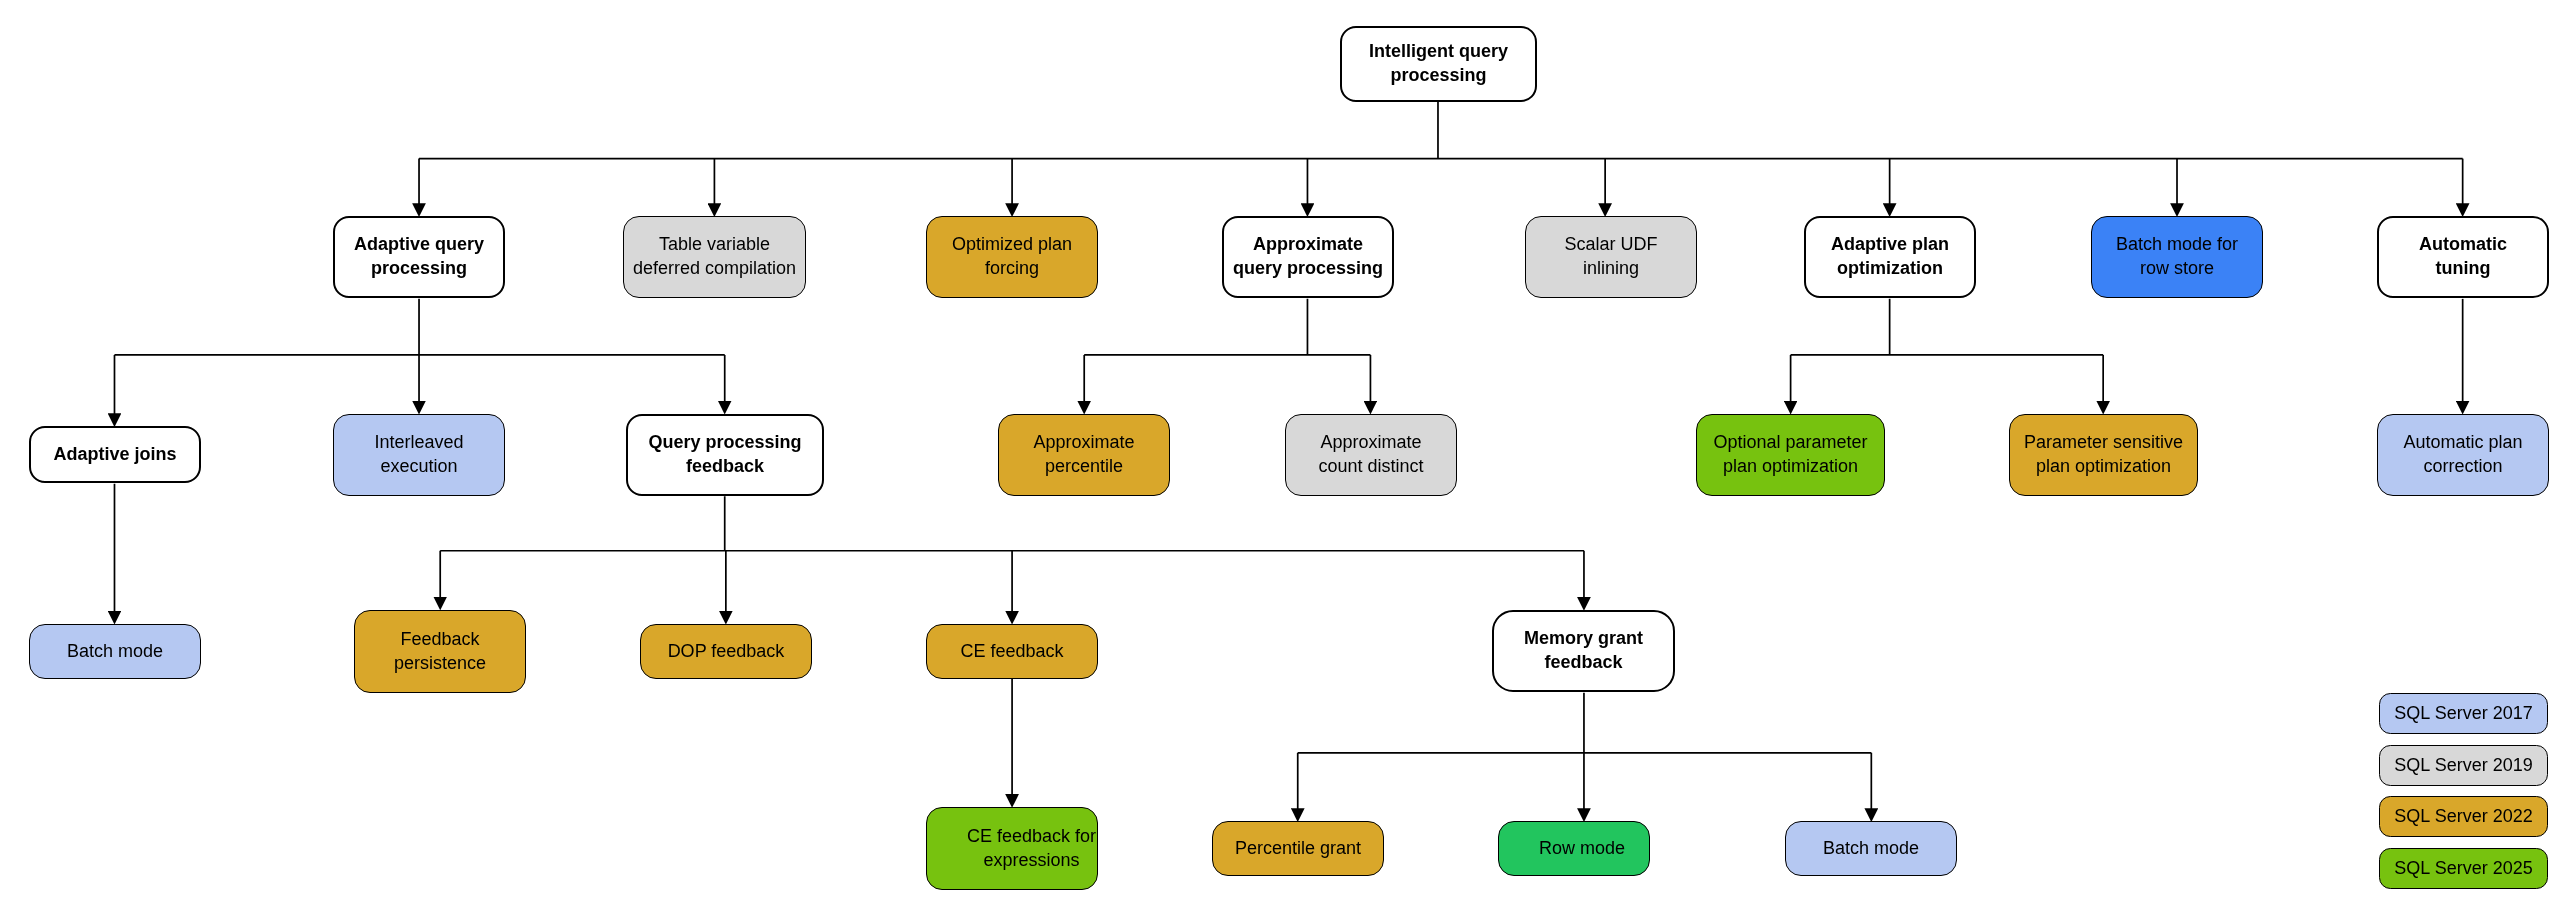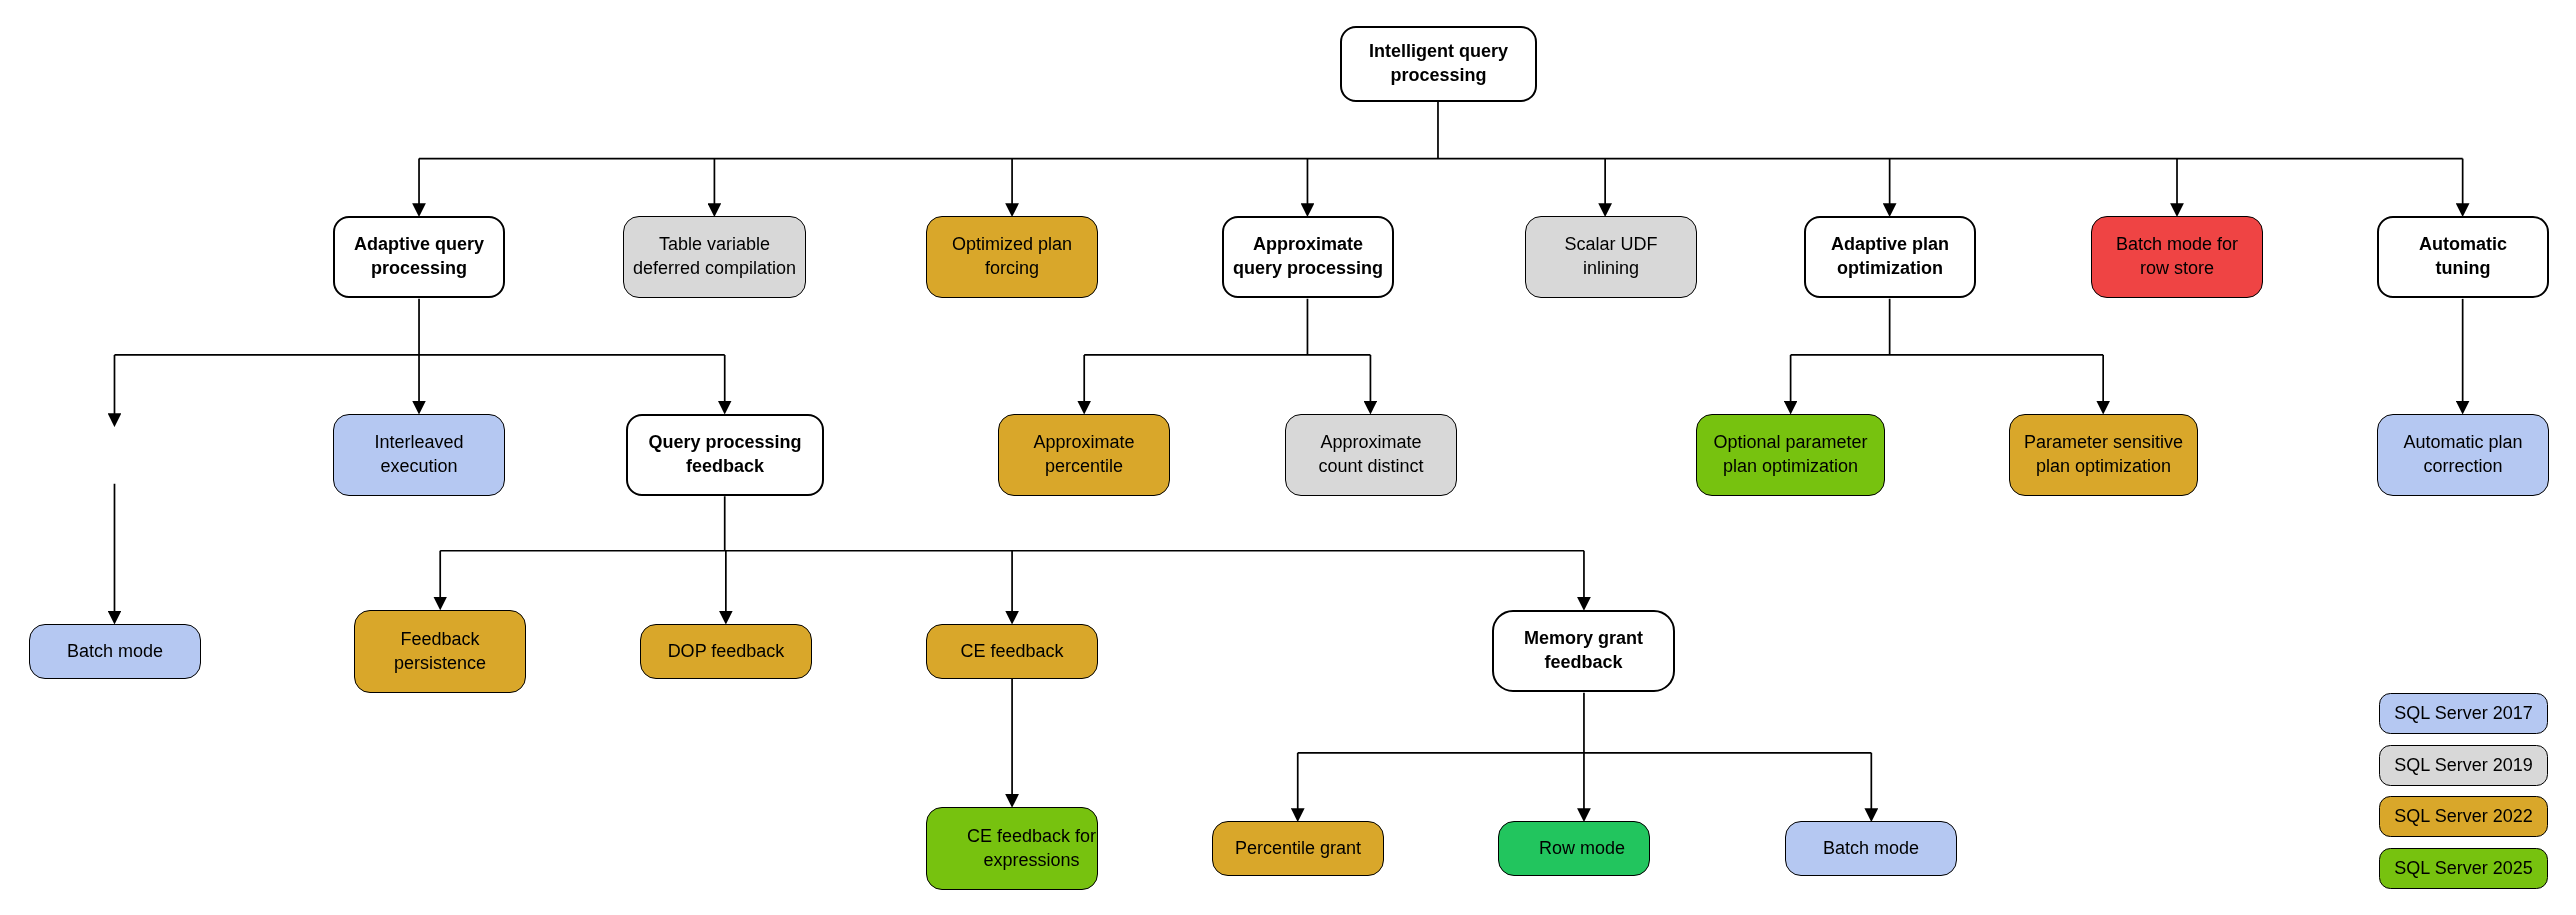--- a/index.html
+++ b/index.html
@@ -91,29 +91,32 @@
 query processing</span>
     </div>
   <div class="node" style="left: 1519px; top: 216px; width: 172px; height: 82px; background-color: rgb(216, 216, 216); margin-left: 6px;" data-variant="v2019">
       <span>Scalar UDF
 inlining</span>
     </div>
   <div class="node" style="left: 1804px; top: 216px; width: 172px; height: 82px; background-color: rgb(255, 255, 255);" data-variant="category">
       <span>Adaptive plan
 optimization</span>
     </div>
-  <div class="node" style="left: 2091px; top: 216px; width: 172px; height: 82px; background-color: #ef4444;" data-variant="v2019">
+  <div class="node" style="left: 2091px; top: 216px; width: 172px; height: 82px; background-color: #3b82f6;" data-variant="v2019">
       <span>Batch mode for
 row store</span>
     </div>
   <div class="node" style="left: 2377px; top: 216px; width: 172px; height: 82px; background-color: rgb(255, 255, 255);" data-variant="category">
       <span>Automatic
 tuning</span>
     </div>
 
+  <div class="node" style="left: 29px; top: 426px; width: 172px; height: 57px; background-color: rgb(255, 255, 255);" data-variant="category">
+      <span>Adaptive joins</span>
+    </div>
   <div class="node" style="left: 333px; top: 414px; width: 172px; height: 82px; background-color: rgb(181, 200, 242);" data-variant="v2017">
       <span>Interleaved
 execution</span>
     </div>
   <div class="node" style="left: 626px; top: 414px; width: 198px; height: 82px; background-color: rgb(255, 255, 255);" data-variant="category">
       <span>Query processing
 feedback</span>
     </div>
   <div class="node" style="left: 998px; top: 414px; width: 172px; height: 82px; background-color: rgb(217, 167, 42);" data-variant="v2022">
       <span>Approximate

